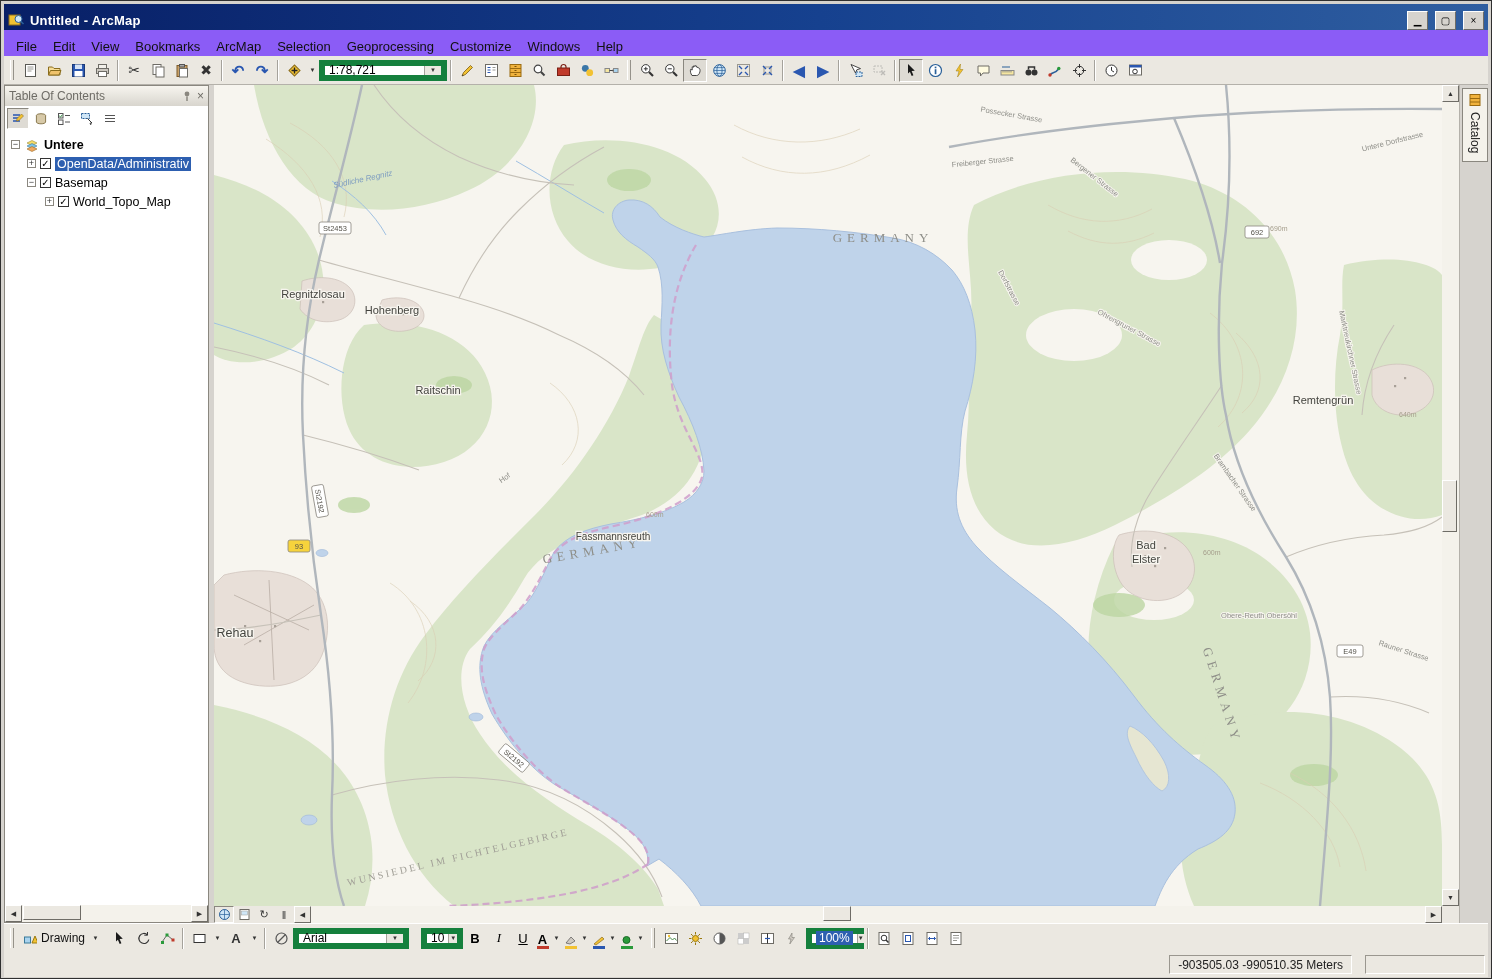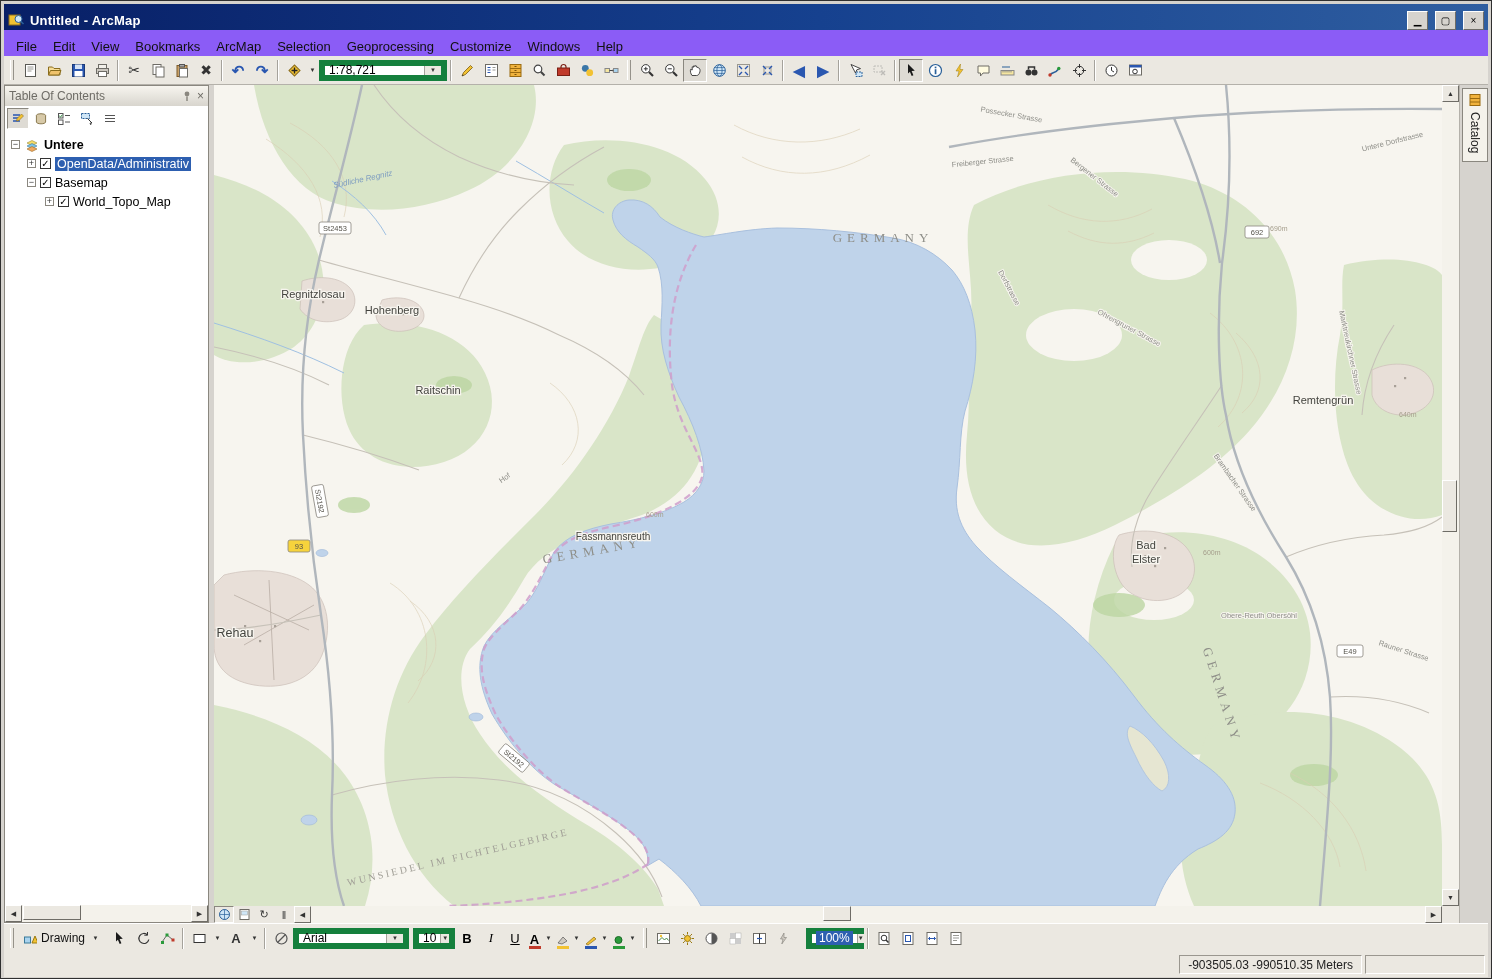--- a/index.html
+++ b/index.html
@@ -57,21 +57,21 @@
 .cat-tab{position:absolute;left:2px;top:3px;width:26px;padding:4px 0 8px;background:#f4f2eb;border:1px solid #8a877f;display:flex;flex-direction:column;align-items:center;gap:5px}
 .cat-txt{writing-mode:vertical-rl;font-size:12px;color:#222}
 
 .drawbar{position:absolute;left:3px;top:922px;right:3px;height:29px;background:#ebe8e1;border-top:1px solid #fff;display:flex;align-items:center;padding:0 2px}
 .menu-btn{display:flex;align-items:center;gap:4px;padding:2px 5px;font-size:12px;color:#111}
 .bld{font-weight:bold;font-size:13px}.itl{font-style:italic;font-family:"Liberation Serif",serif;font-size:13px}.unl{text-decoration:underline;font-size:13px}
 .colbtn{display:flex;align-items:flex-end;height:21px;padding:0 1px}
 .colbtn .A{font-weight:bold;font-size:13px;line-height:13px}
 .cbar{width:12px;height:3px;margin-left:1px}
 
-.status{position:absolute;left:3px;top:951px;right:3px;height:25px;background:#ebe8e1;display:flex;align-items:center;gap:3px;padding:2px 3px}
+.status{position:absolute;left:3px;top:951px;right:3px;height:25px;background:#ebe8e1;display:flex;align-items:center;gap:13px;padding:2px 3px}
 .scell{height:19px;border:1px solid;border-color:#9a978f #fff #fff #9a978f;display:flex;align-items:center;padding:0 8px;font-size:12px;color:#222}
 .grow{flex:1;border:none}
 
 .co{font-family:"Liberation Serif",serif;font-size:13px;fill:#8e8e88;letter-spacing:5px}
 .pl{font-size:11px;fill:#44443f;paint-order:stroke;stroke:#f7f5ef;stroke-width:2.5px}
 .sm{font-size:10px}.big{font-size:12.5px}
 .st{font-size:7.5px;fill:#8e8e88;paint-order:stroke;stroke:#f7f5ef;stroke-width:2px}
 .di{font-family:"Liberation Serif",serif;font-size:10px;fill:#a09e96;letter-spacing:2.5px}
 .wl{font-style:italic;font-size:8px;fill:#7d9cc0}
 .el{font-size:7px;fill:#a59e8c}
@@ -680,21 +680,21 @@
     <span class="tb">
         <svg width="17" height="17">
           <circle cx="8.5" cy="8.5" r="5.5" fill="none" stroke="#555" stroke-width="1.2"></circle>
           <path d="M4.5 12.5 L12.5 4.5" stroke="#555" stroke-width="1.2"></path>
         </svg>
       </span>
     <div class="combo" style="width:116px">
       <span class="cv">Arial</span>
       <span class="cd">▼</span>
     </div>
-    <div class="combo" style="width:42px;margin-left:4px">
+    <div class="combo" style="width:42px;margin-left:12px">
       <span class="cv">10</span>
       <span class="cd">▼</span>
     </div>
     <span class="tb">
         <span class="bld">B</span>
       </span>
     <span class="tb">
         <span class="itl">I</span>
       </span>
     <span class="tb">
@@ -767,21 +767,21 @@
           <rect x="2.5" y="3.5" width="12" height="10" fill="#fff" stroke="#6e6c66"></rect>
           <path d="M8.5 3.5v10" stroke="#333"></path>
           <path d="M6 8.5h5" stroke="#2a57b0" stroke-width="1.2"></path>
         </svg>
       </span>
     <span class="tb">
         <svg width="17" height="17">
           <path d="M9 3 L5.5 9 H8 L6.8 14 L11.5 7.5 H9 Z" fill="#cfcac2" stroke="#6e6c66" stroke-width=".5"></path>
         </svg>
       </span>
-    <div class="combo" style="width:58px;margin-left:11px">
+    <div class="combo" style="width:58px;margin-left:3px">
       <span class="cv"><span class="hl">100%</span></span>
       <span class="cd">▼</span>
     </div>
     <span class="sep"></span>
     <span class="tb">
         <svg width="17" height="17">
           <rect x="3" y="2.5" width="10" height="12" fill="#fff" stroke="#6e6c66"></rect>
           <circle cx="8" cy="8" r="2.8" fill="none" stroke="#333"></circle>
           <path d="M10 10 L12.5 12.5" stroke="#333" stroke-width="1.5"></path>
         </svg>

